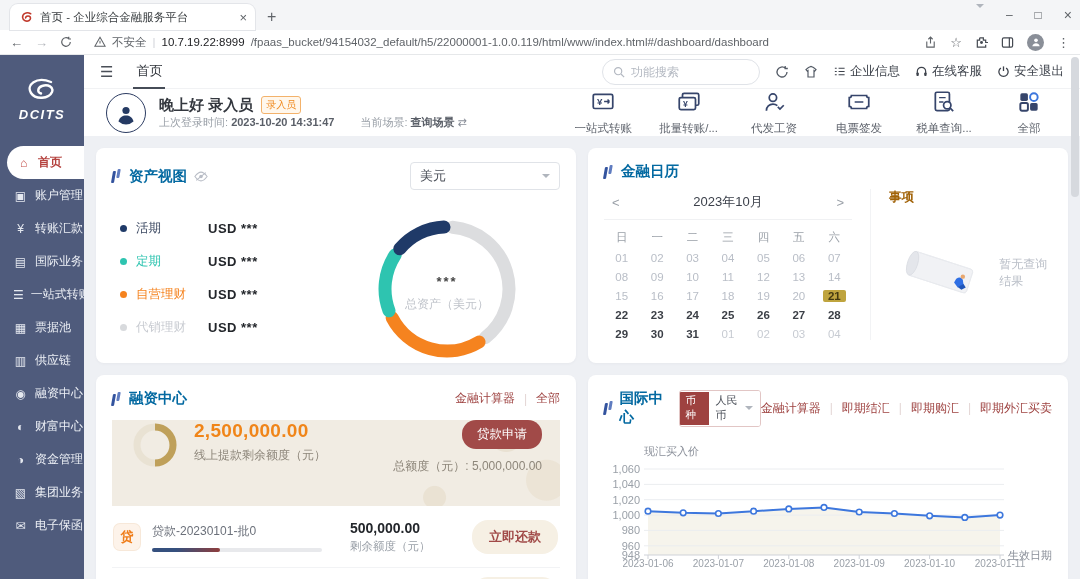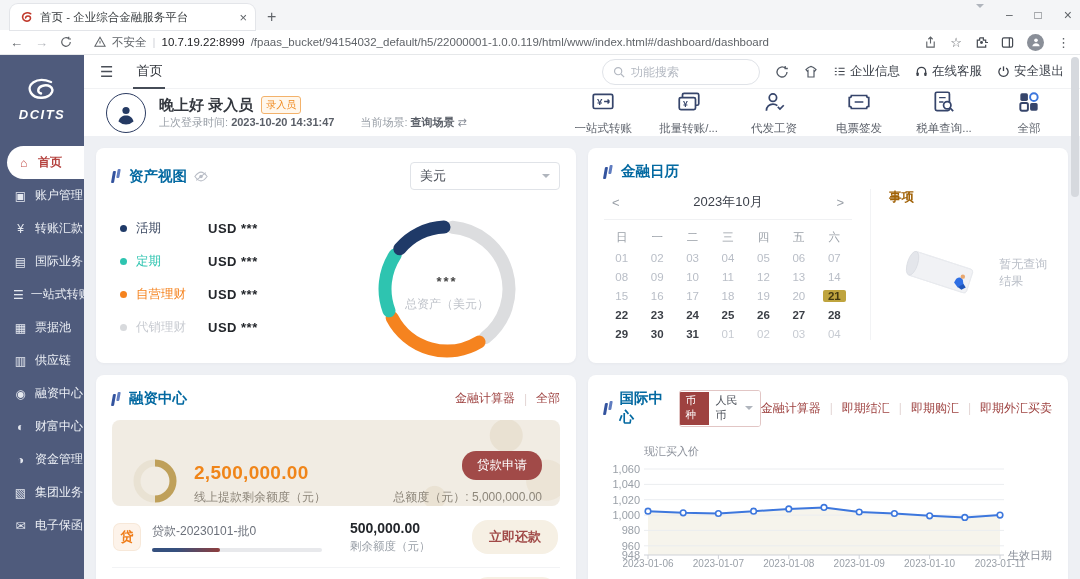--- a/index.html
+++ b/index.html
@@ -90,21 +90,21 @@
 .cal-grid .d.t{background:#bfa43e;color:#453a10;font-weight:bold;border-radius:2px;margin:0 6px}
 .cal-grid .d.n{color:#c7cbd2}
 .events{flex:1;border-left:1px solid #f2f3f5;margin-left:18px;padding-left:18px;display:flex;flex-direction:column}
 .ev-label{font-size:12.5px;font-weight:bold;color:#a16207}
 .ev-empty{flex:1;display:flex;flex-direction:row;align-items:center;justify-content:center;gap:8px}
 .ev-empty-text{font-size:12px;color:#b9bec7}
 
 .rlinks{margin-left:auto;display:flex;align-items:center;font-size:12px;color:#9e4240}
 .rlinks .lnk{cursor:pointer;white-space:nowrap}
 .rlinks .sep{color:#e4d6d5;margin:0 9px}
-.banner{margin-top:12px;height:86px;border-radius:8px;display:flex;align-items:flex-end;padding:0 18px;
+.banner{margin-top:12px;height:86px;border-radius:0;display:flex;align-items:flex-start;padding:0 18px;
  background:radial-gradient(circle at 88% 18%,#e9e1d2 0 16px,transparent 17px),radial-gradient(circle at 72% 90%,#eae2d3 0 11px,transparent 12px),radial-gradient(circle at 97% 70%,#ece4d6 0 20px,transparent 21px),#f1ece3}
 .bn-amt{font-size:19px;font-weight:bold;color:#f08519;letter-spacing:.3px}
 .bn-lbl{font-size:12px;color:#8d867a;margin-top:5px}
 .bn-right{margin-left:auto;text-align:right}
 .apply-btn{background:#a14a48;color:#fff;font-size:12.5px;border:0;border-radius:14px;padding:6px 15px;cursor:pointer}
 .bn-total{font-size:12px;color:#8d867a;margin-top:9px}
 .loan-row{display:flex;align-items:center;padding:14px 2px 13px;border-bottom:1px solid #f2f3f5}
 .loan-tag{width:26px;height:26px;border-radius:6px;background:#fdf3ea;color:#ef7d1a;font-weight:bold;font-size:13px;display:flex;align-items:center;justify-content:center;box-shadow:0 0 0 1px #f7e8d9}
 .loan-info{margin-left:12px;width:170px}
 .loan-name{font-size:12px;color:#6b707a}

